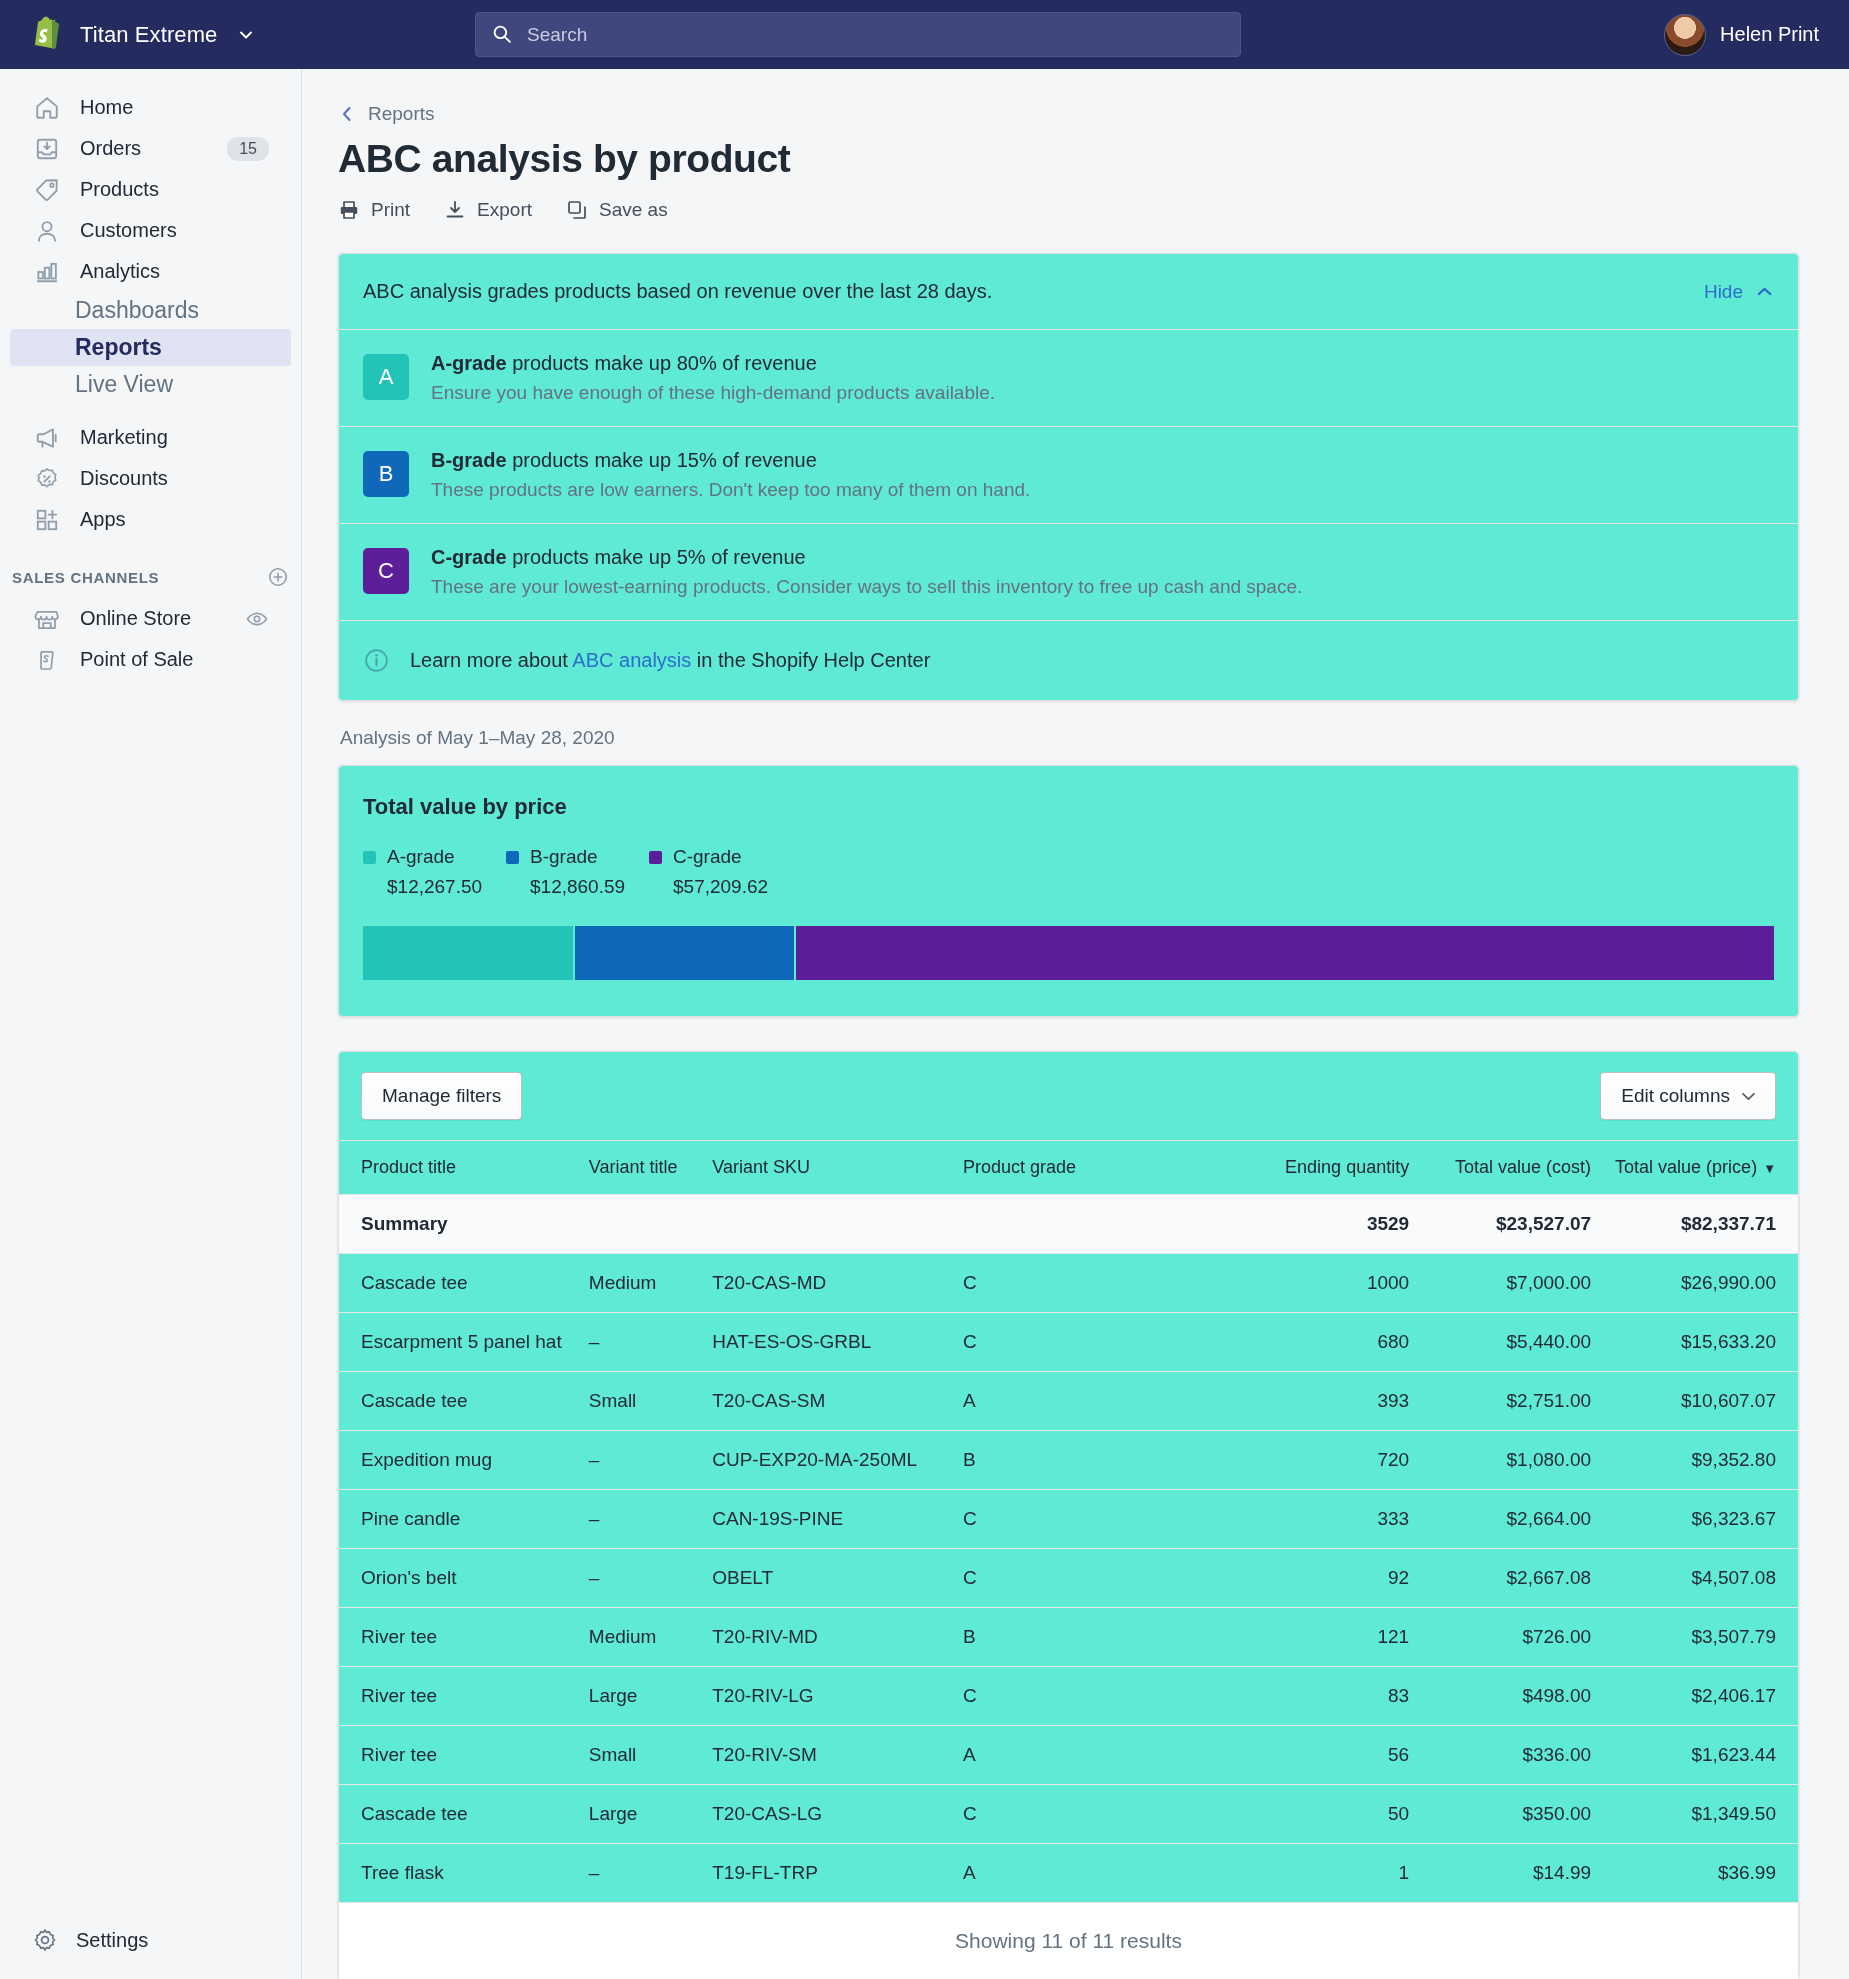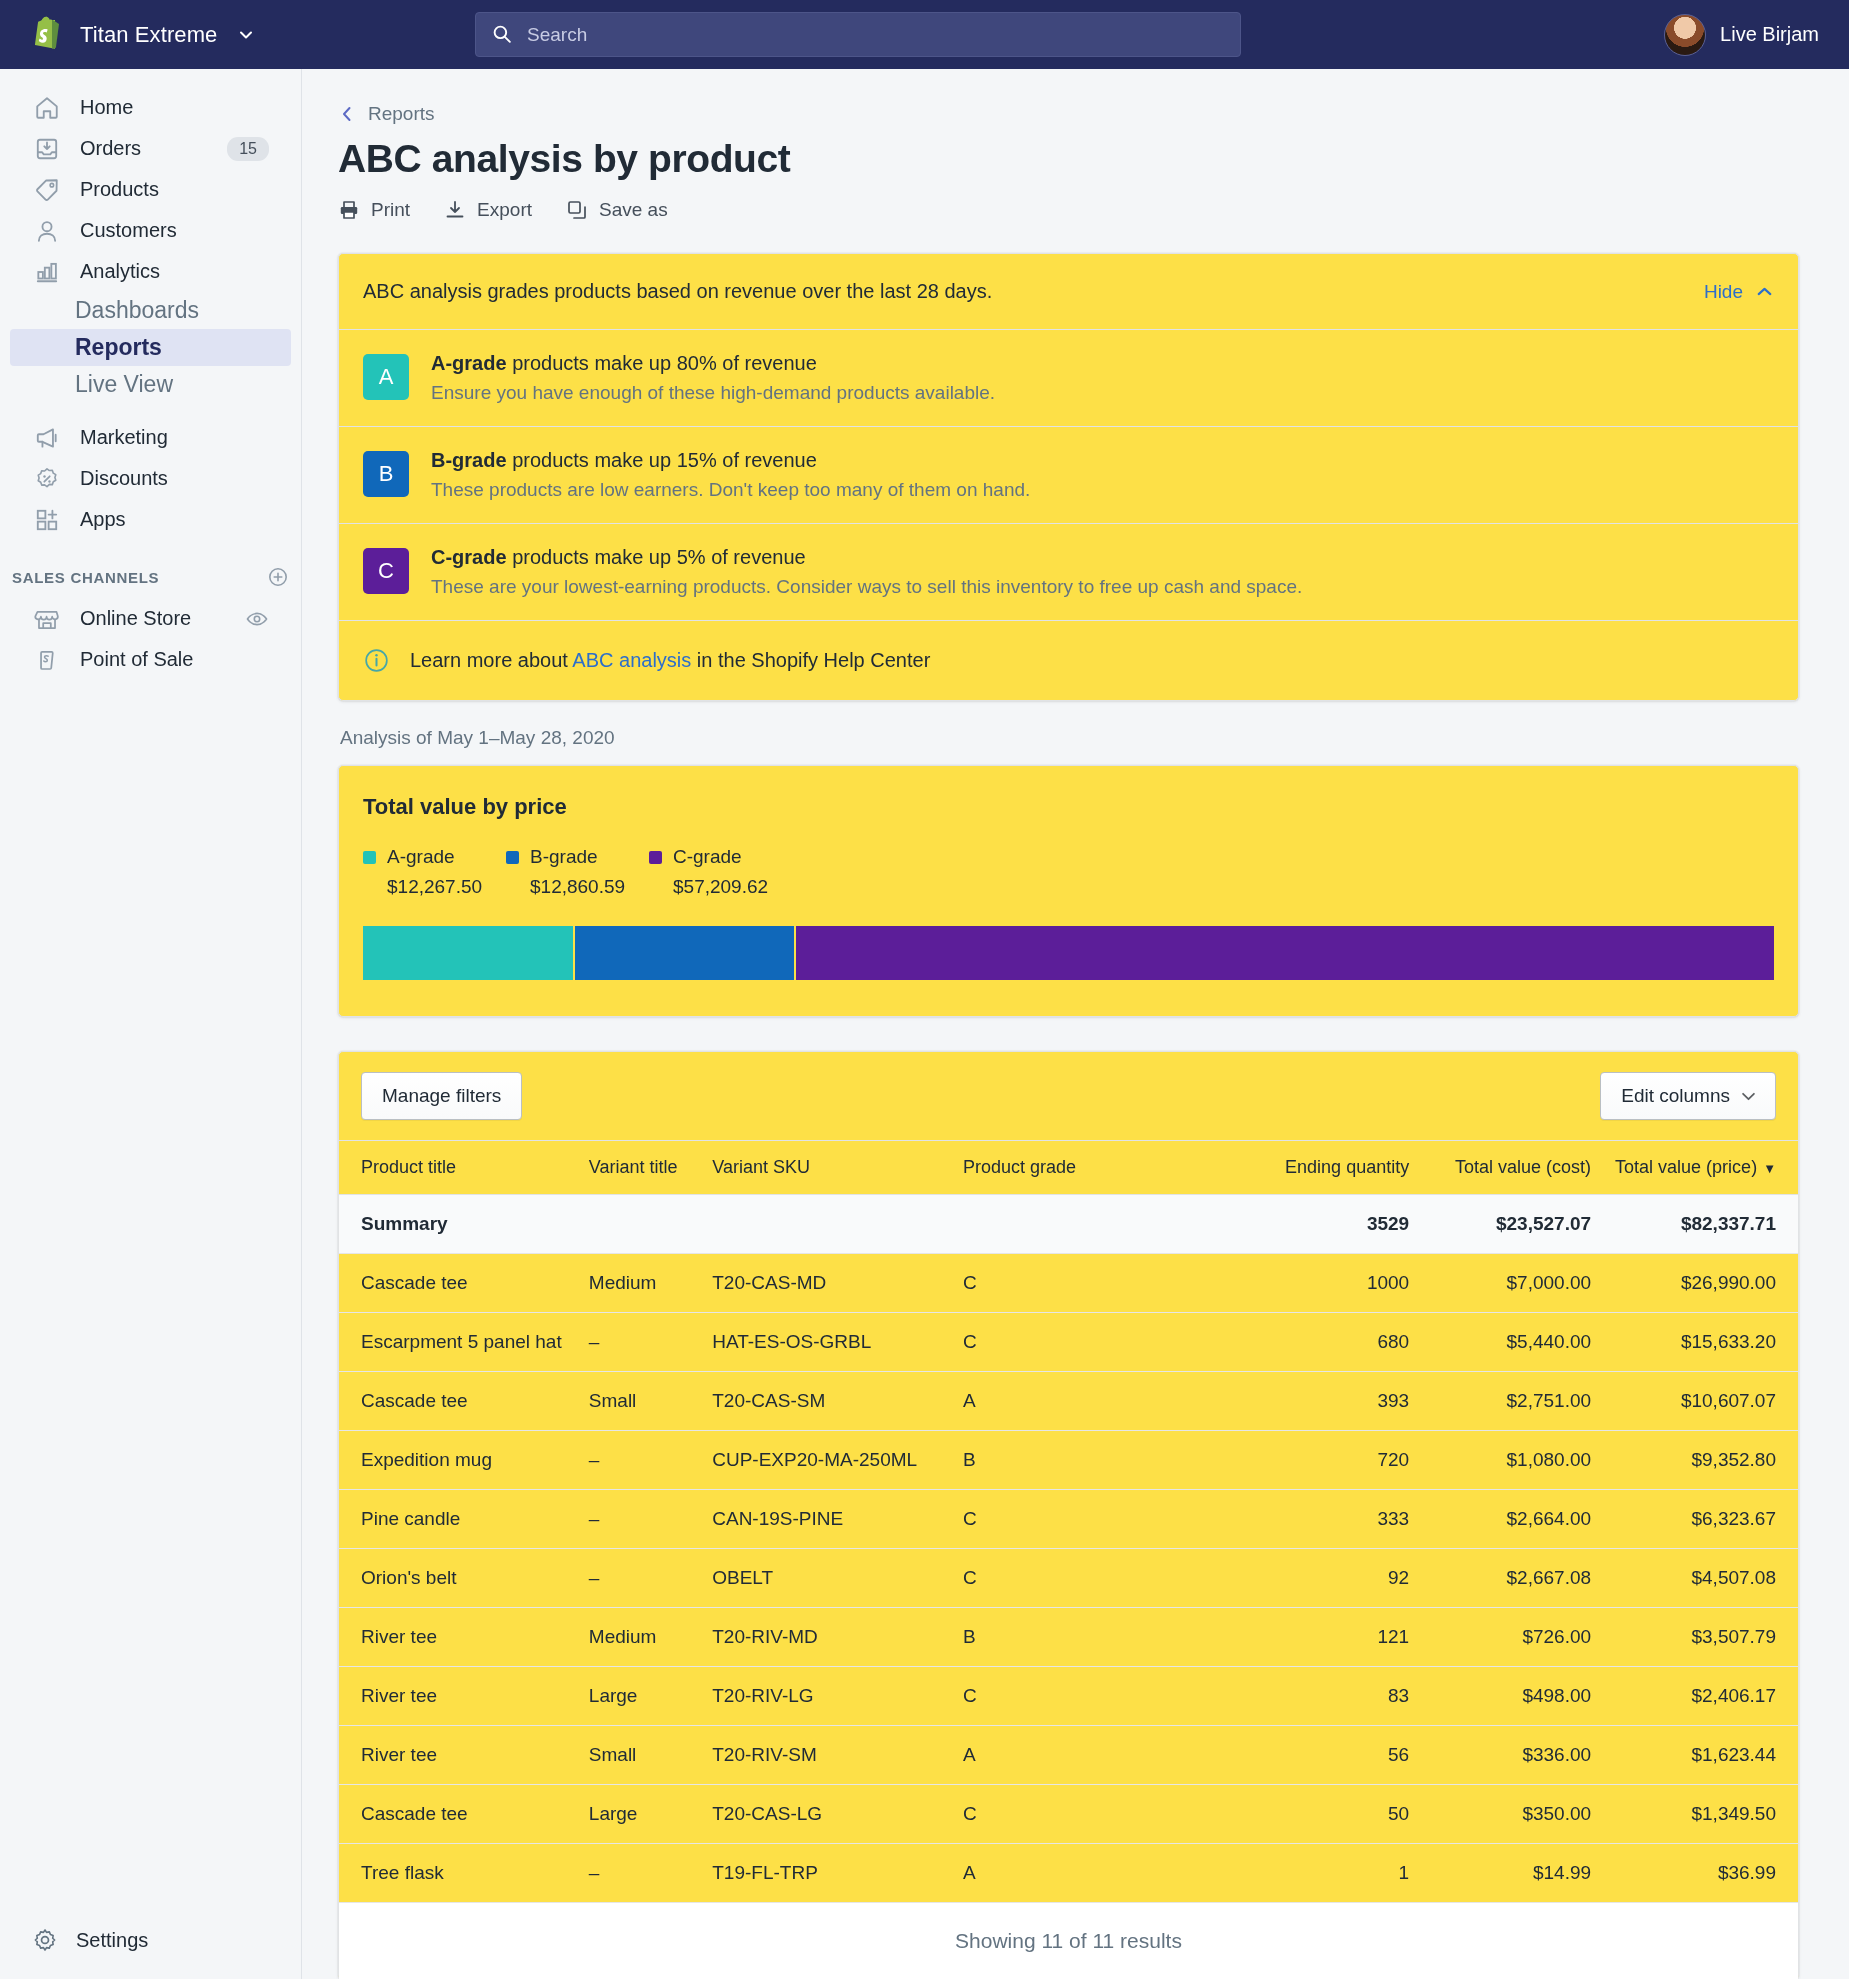--- a/index.html
+++ b/index.html
@@ -73,21 +73,21 @@
   .eye { margin-left: auto; }
   
   .main { flex: 1; padding: 34px 50px 0 36px; overflow: hidden; }
   .breadcrumb { display: flex; align-items: center; gap: 12px; cursor: pointer; margin-bottom: 12px; }
   .breadcrumb span { font-size: 19px; color: #637381; }
   h1 { font-size: 39px; letter-spacing: -0.4px; margin-bottom: 18px; font-weight: bold; }
   .actions { display: flex; gap: 34px; align-items: center; margin-bottom: 32px; }
   .action { display: flex; align-items: center; gap: 11px; cursor: pointer; }
   .action span { font-size: 19px; color: #454f5b; }
   .card {
-    background: #fde047; border: 1px solid #e1e3e5; border-radius: 5px;
+    background: #5eead4; border: 1px solid #e1e3e5; border-radius: 5px;
     box-shadow: 0 0 0 1px rgba(63,63,68,.03), 0 1px 3px rgba(63,63,68,.12);
   }
   .info-top {
     display: flex; align-items: center; padding: 26px 24px;
     border-bottom: 1px solid #e1e3e5;
   }
   .info-top p { font-size: 20px; }
   .hide-btn { margin-left: auto; display: flex; align-items: center; gap: 12px; cursor: pointer; }
   .hide-btn span { font-size: 19px; color: #2c6ecb; }
   .grade-row {
@@ -177,21 +177,21 @@
             <circle cx="8" cy="8" r="5.5" stroke="#fff" stroke-width="1.8" fill="none"></circle>
             <path d="M12.2 12.2L17 17" stroke="#fff" stroke-width="1.8" stroke-linecap="round"></path>
           </svg>
       </span>
       <input type="text" placeholder="Search" style="">
     </div>
   </div>
 
   <div class="user">
     <span class="avatar"></span>
-    <span class="user-name">Live Birjam</span>
+    <span class="user-name">Helen Print</span>
   </div>
 </div>
 
 <div class="shell">
 
   <div class="sidebar">
 
     <div class="nav-item">
       <span class="ico">
         <svg width="26" height="26" viewBox="0 0 24 24">

